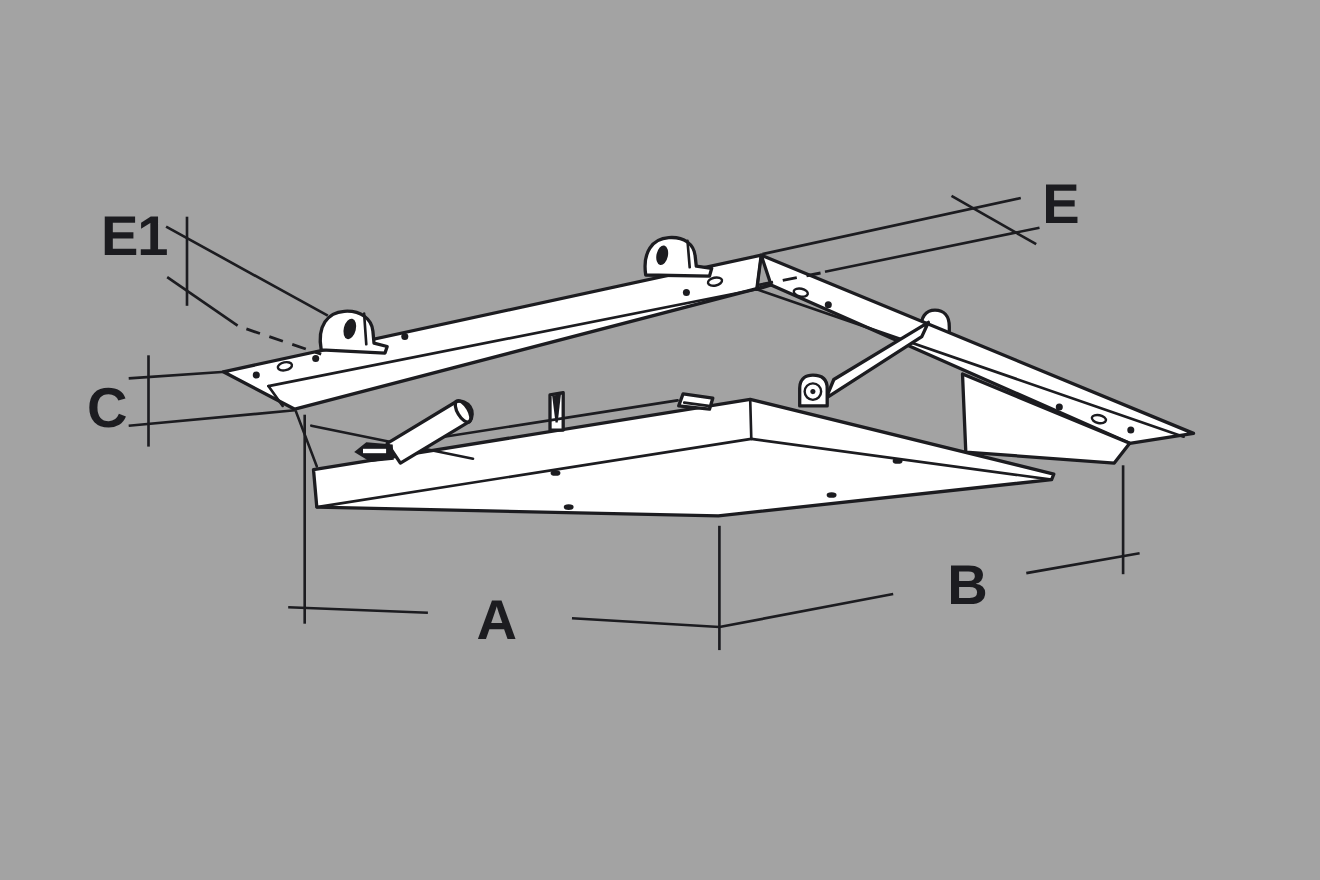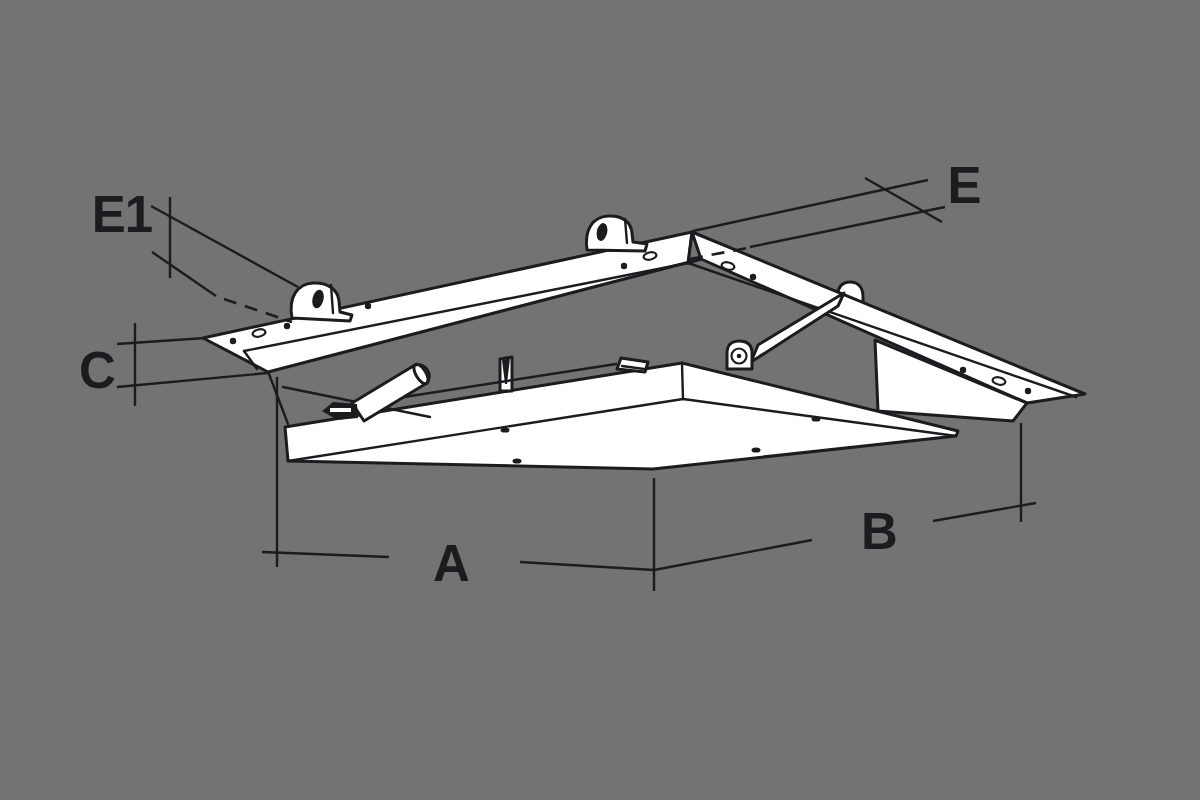--- a/index.html
+++ b/index.html
@@ -5,21 +5,21 @@
   html, body {
     margin: 0;
     padding: 0;
     background: #eceef4;
     font-family: "Liberation Sans", sans-serif;
   }
   .stage {
     position: relative;
     width: 1200px;
     height: 800px;
-    background: #737373;
+    background: #a3a3a3;
     overflow: hidden;
   }
   svg { display: block; }
   .sil {
     fill: #ffffff;
     stroke: #1c1c20;
     stroke-width: 3;
     stroke-linejoin: round;
   }
   .sil-nofill {

